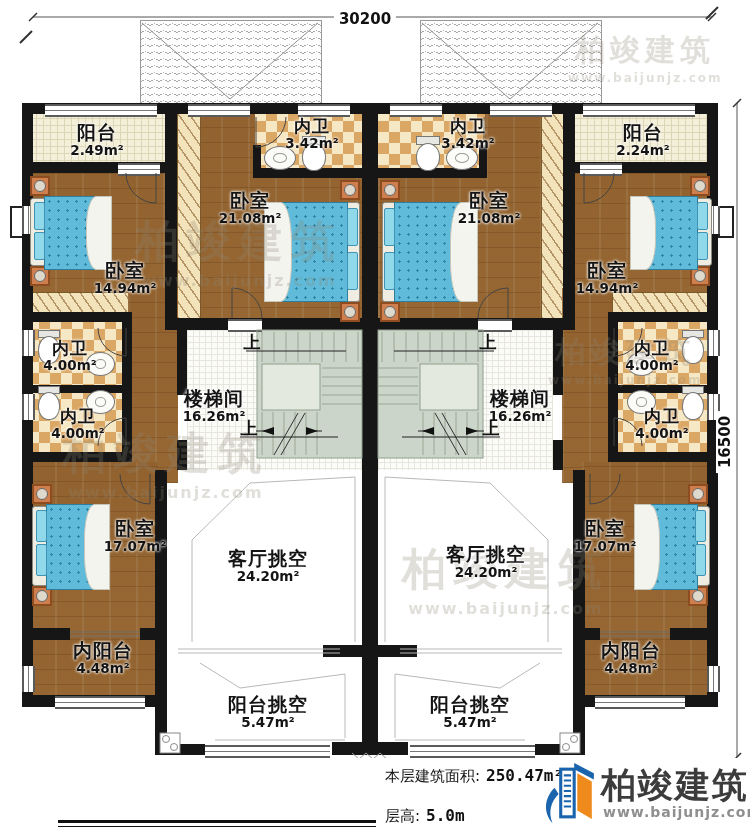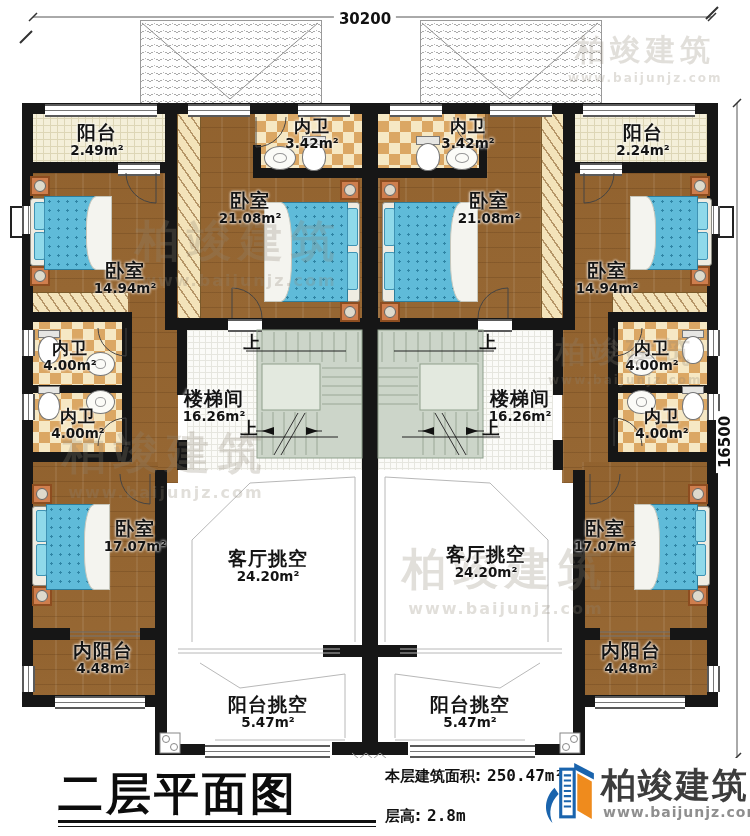--- a/index.html
+++ b/index.html
@@ -58,21 +58,21 @@
   .wm-u{display:block;font-size:16px;font-weight:bold;letter-spacing:2px;}
   .wm.sm .wm-n{font-size:30px;letter-spacing:5px;}
   .wm.sm .wm-u{font-size:12px;}
   
   #titleblock{position:absolute;left:0;top:758px;width:750px;height:78px;background:#fff;z-index:20;}
   .tb-title{position:absolute;left:58px;top:6px;font-size:45px;font-weight:bold;color:#0c0c0c;letter-spacing:3px;}
   .tb-scale{position:absolute;left:296px;top:14px;font-size:38px;font-weight:400;color:#111;letter-spacing:1px;}
   .tb-line1{position:absolute;left:58px;top:62px;width:318px;height:3px;background:#111;}
   .tb-line2{position:absolute;left:58px;top:68px;width:318px;height:1px;background:#111;}
   .tb-row{position:absolute;left:385px;display:flex;gap:6px;align-items:baseline;white-space:nowrap;}
-  .tb-lab{font-size:15px;font-weight:bold;color:#111;}
+  .tb-lab{font-size:15px;font-weight:normal;color:#111;}
   .tb-val{font-size:16px;font-weight:bold;color:#111;font-family:"DejaVu Sans Mono","Liberation Mono",monospace;}
   .brand-name{position:absolute;left:601px;top:4px;font-size:35px;font-weight:800;color:#3c3c3c;letter-spacing:2px;}
   .brand-url{position:absolute;left:603px;top:46px;font-size:14px;font-weight:bold;color:#8f8f8f;letter-spacing:1px;}
   svg{position:absolute;left:0;top:0;z-index:12;}
 </style>
 </head>
 <body>
 
 <div id="plan">
 
@@ -385,30 +385,29 @@
 
   <div class="up" style="left:252px;top:342px;">上</div>
   <div class="up" style="left:249px;top:428px;">上</div>
   <div class="up" style="left:488px;top:342px;">上</div>
   <div class="up" style="left:491px;top:428px;">上</div>
 
   <div class="dim" style="left:365px;top:19px;">30200</div>
   <div class="dim vert" style="left:725px;top:442px;">16500</div>
 
   <div id="titleblock">
-    <div class="tb-title">二层平面图</div>
     <div class="tb-line1"></div>
     <div class="tb-line2"></div>
     <div class="tb-row" style="top:8px;">
       <span class="tb-lab">本层建筑面积:</span>
       <span class="tb-val">250.47m²</span>
     </div>
     <div class="tb-row" style="top:48px;">
       <span class="tb-lab">层高:</span>
-      <span class="tb-val">2.8m</span>
+      <span class="tb-val">5.0m</span>
     </div>
     <svg width="58" height="66" viewBox="0 0 56 62" style="left:540px;top:2px;">
       <path d="M14 26 C4 36 3 50 12 60 C8 50 10 40 18 32 Z" fill="#1a64ad"></path>
       <rect x="20" y="8" width="13" height="46" fill="#fff" stroke="#1a64ad" stroke-width="3"></rect>
       <path d="M23 14 h7 M23 19 h7 M23 24 h7 M23 29 h7 M23 34 h7 M23 39 h7 M23 44 h7" stroke="#1a64ad" stroke-width="2"></path>
       <polygon points="36,12 50,20 50,56 36,48" fill="#ef8b1d"></polygon>
       <polygon points="33,2 52,12 52,18 33,8" fill="#1a64ad"></polygon>
     </svg>
     <div class="brand-name">柏竣建筑</div>
     <div class="brand-url">www.baijunjz.com</div>

